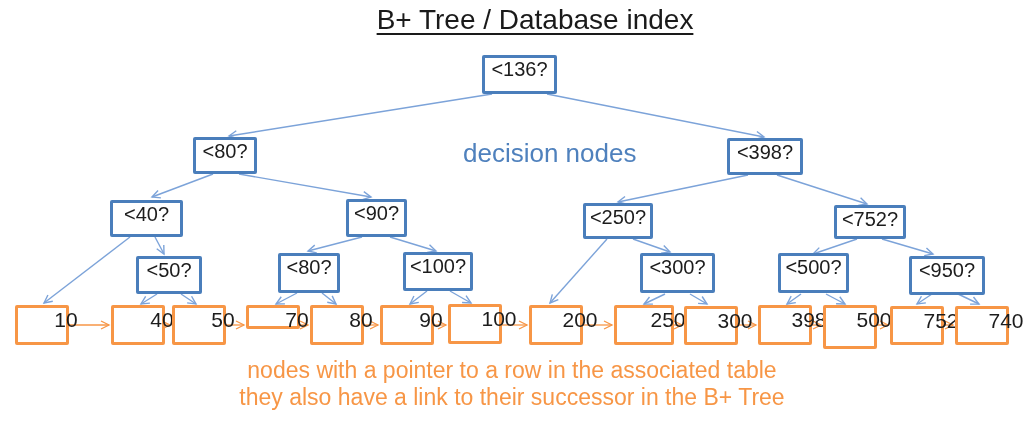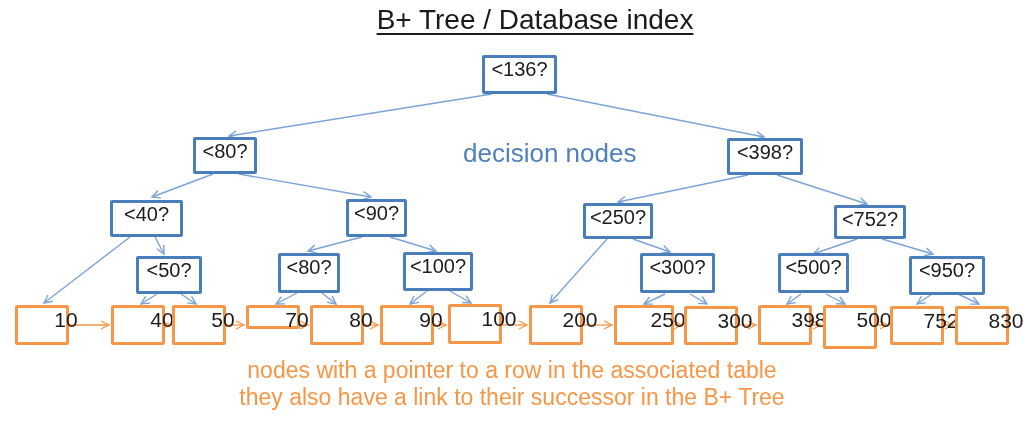--- a/index.html
+++ b/index.html
@@ -174,21 +174,21 @@
   <div class="lnode" style="left:758px;top:305px;width:52px;height:40px">
       <span>398</span>
     </div>
   <div class="lnode" style="left:823px;top:305px;width:52px;height:44px">
       <span>500</span>
     </div>
   <div class="lnode" style="left:890px;top:306px;width:51px;height:39px">
       <span>752</span>
     </div>
   <div class="lnode" style="left:955px;top:306px;width:52px;height:39px">
-      <span>830</span>
+      <span>740</span>
     </div>
 
   <div class="decision-label">decision nodes</div>
 
   <div class="caption">
     <div>nodes with a pointer to a row in the associated table</div>
     <div>they also have a link to their successor in the B+ Tree</div>
   </div>
 
 </div>

